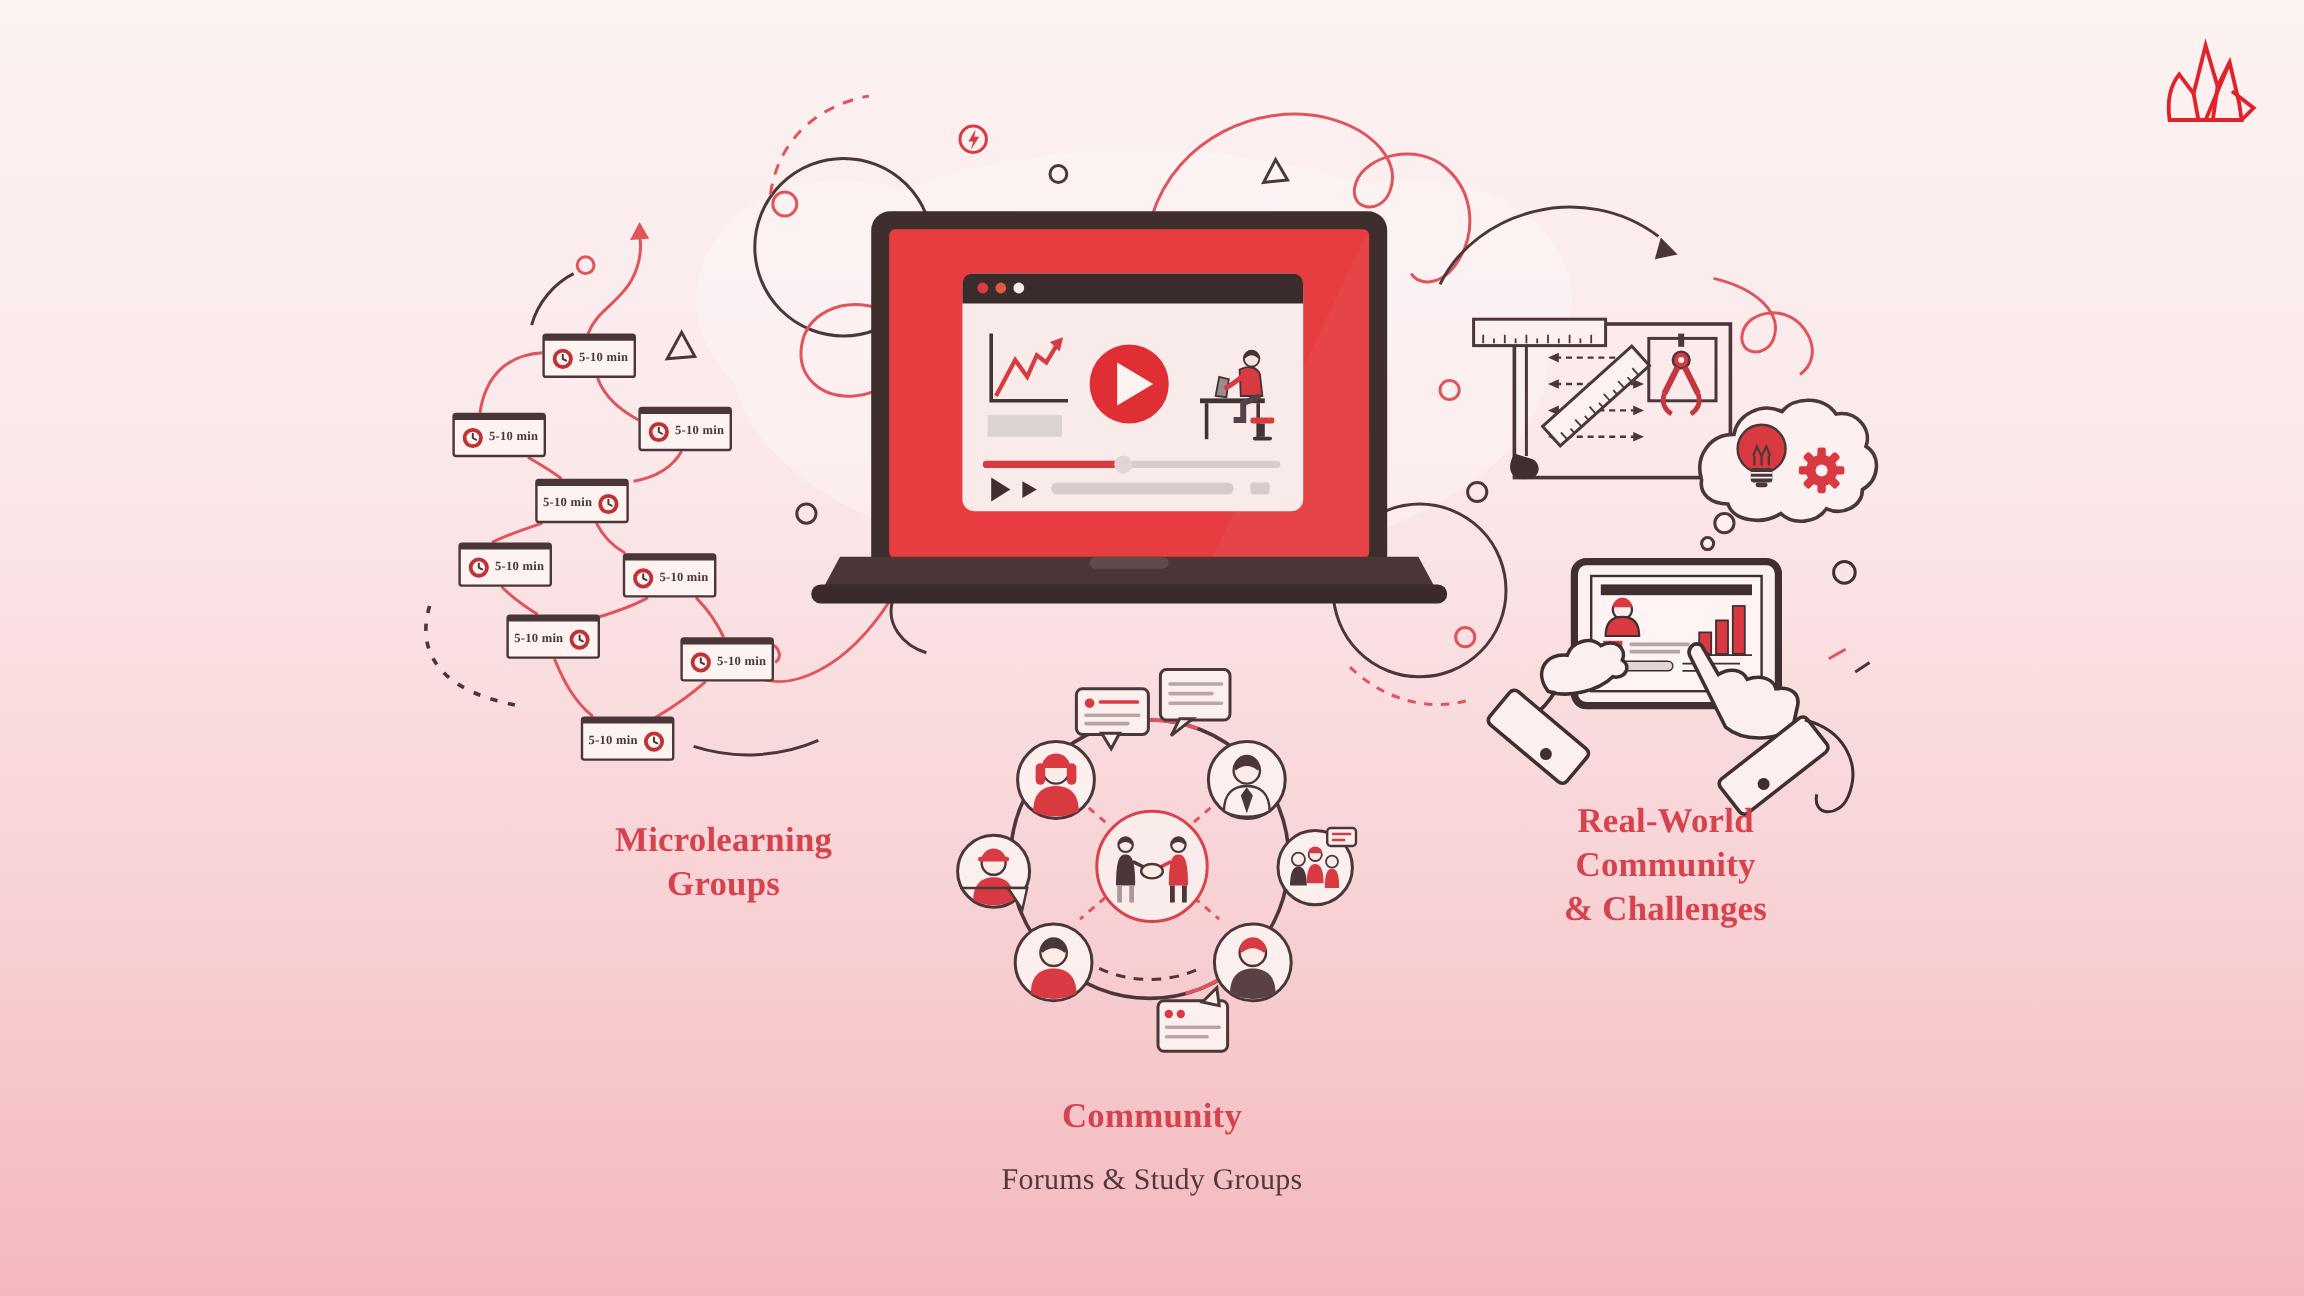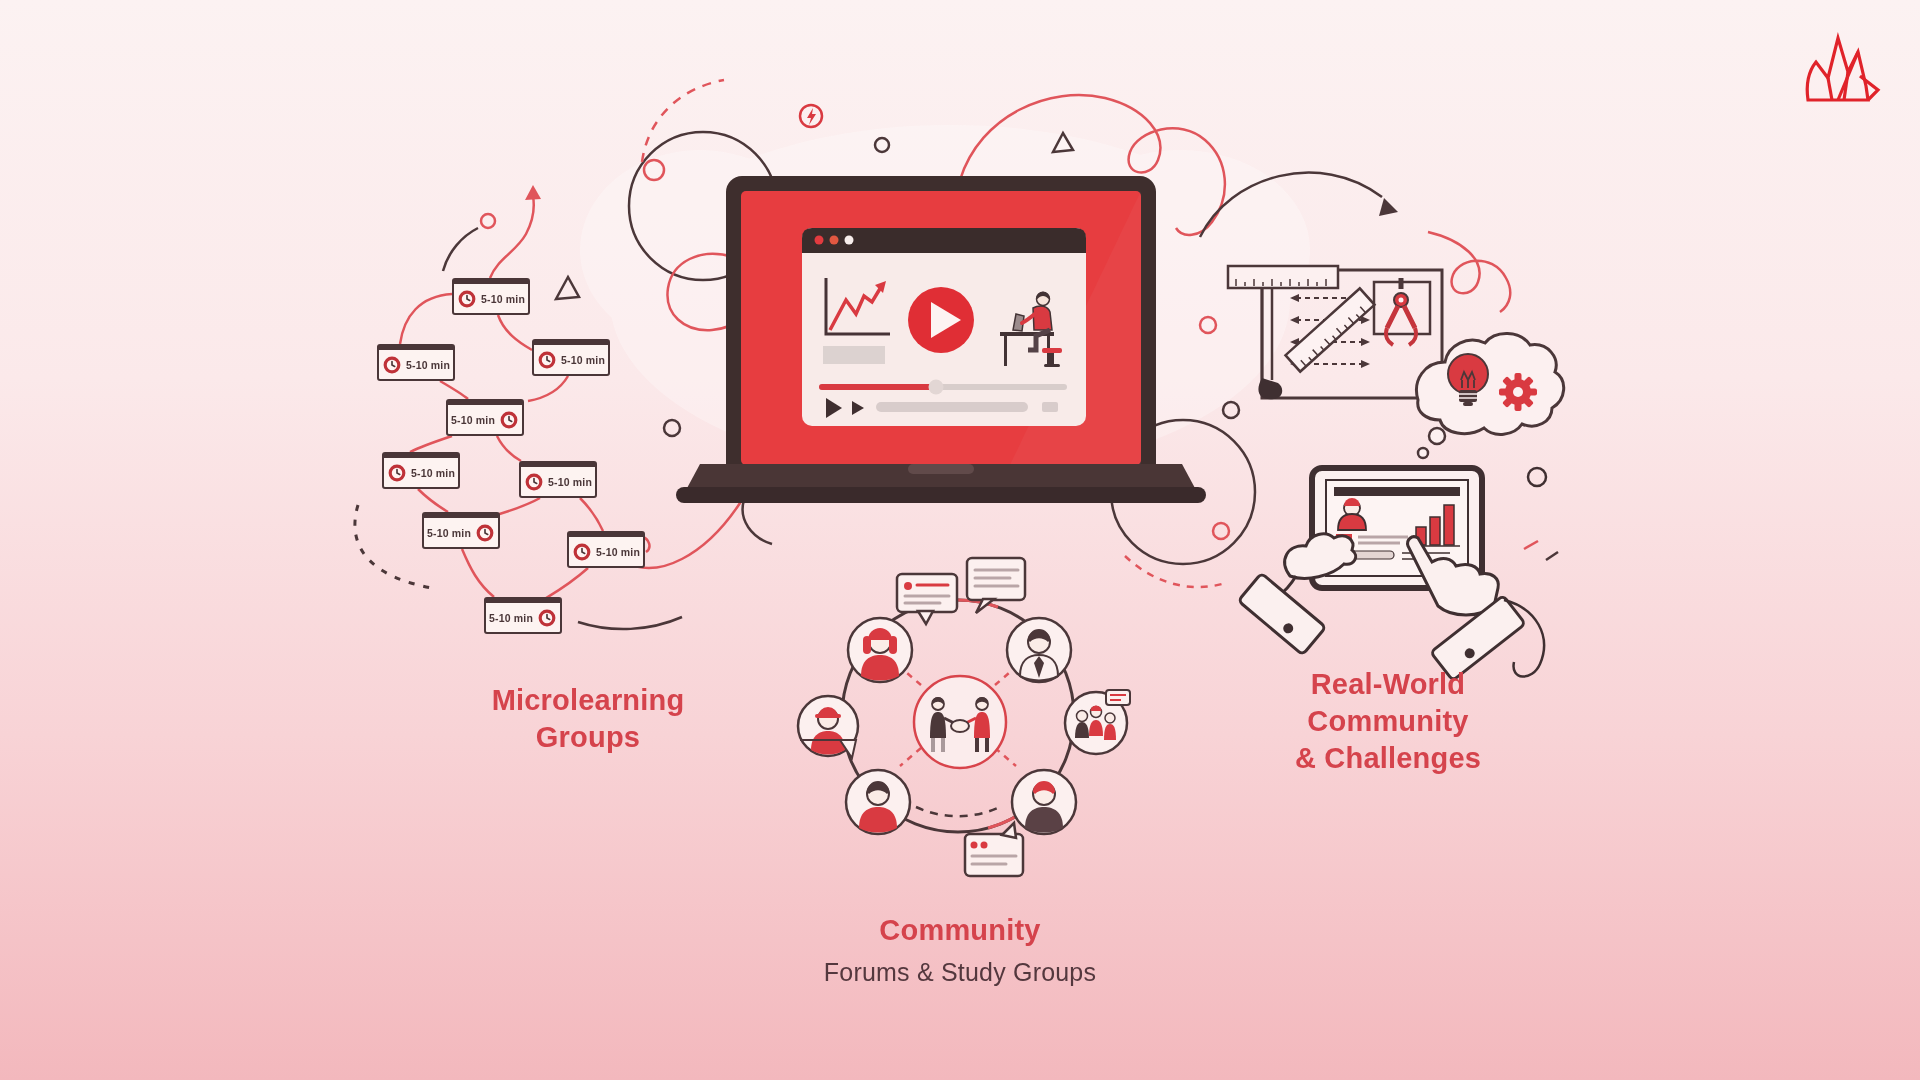--- a/index.html
+++ b/index.html
@@ -1,27 +1,27 @@
 <!DOCTYPE html>
 <html><head>
 <meta charset="utf-8">
 <style>
   html,body{margin:0;padding:0;background:#e9e9e9;}
   .stage{position:relative;width:1920px;height:1080px;overflow:hidden;
     background:linear-gradient(180deg,#fcf2f2 0%,#fbe9ea 35%,#f8d3d6 68%,#f3b8bd 100%);
-    font-family:Liberation Sans, sans-serif;}
+    font-family:Liberation Serif, serif;}
   .decor{position:absolute;left:0;top:0;z-index:1;}
   .mod{position:absolute;width:78px;height:37px;display:flex;align-items:center;justify-content:center;
     gap:4px;background:#fdf3f1;border:2px solid #4a3638;border-top-width:6px;border-radius:3px;
     box-sizing:border-box;z-index:3;font-weight:bold;font-size:10.5px;color:#4a3638;letter-spacing:.2px;}
   .mod.cr{flex-direction:row-reverse;}
   .clk{width:20px;height:20px;flex:0 0 auto;}
   .ttl{position:absolute;z-index:3;text-align:center;color:#d5434c;font-weight:700;
     font-size:29px;line-height:37px;letter-spacing:.2px;}
-  .ttl .sub{margin-top:8px;color:#54383e;font-weight:400;font-size:25px;line-height:30px;}
+  .ttl .sub{margin-top:20px;color:#54383e;font-weight:400;font-size:25px;line-height:30px;}
   .logo{position:absolute;right:38px;top:26px;z-index:3;}
 </style>
 </head>
 <body>
 
 <div class="stage">
 
 <svg class="decor" width="1920" height="1080" viewBox="0 0 1920 1080">
 
   <g fill="#ffffff" opacity="0.28">
@@ -386,21 +386,21 @@
   <span>5-10 min</span>
 </div>
 <div class="mod cr" style="left:484px;top:597px">
   <svg class="clk" viewBox="0 0 22 22">
         <circle cx="11" cy="11" r="7.5" fill="#fff4f2" stroke="#bf3238" stroke-width="3.5"></circle>
         <path d="M11 7.2 V11 L14 12.6" stroke="#4a3638" stroke-width="1.8" fill="none" stroke-linecap="round"></path>
       </svg>
   <span>5-10 min</span>
 </div>
 
-<div class="ttl" style="left:408px;top:682px;width:360px">
+<div class="ttl" style="left:423px;top:682px;width:360px">
   <div>Microlearning</div>
   <div>Groups</div>
 </div>
 
 <div class="ttl" style="left:766px;top:912px;width:388px">
   <div>Community</div>
   <div class="sub">Forums &amp; Study Groups</div>
 </div>
 
 <div class="ttl" style="left:1258px;top:666px;width:260px">

